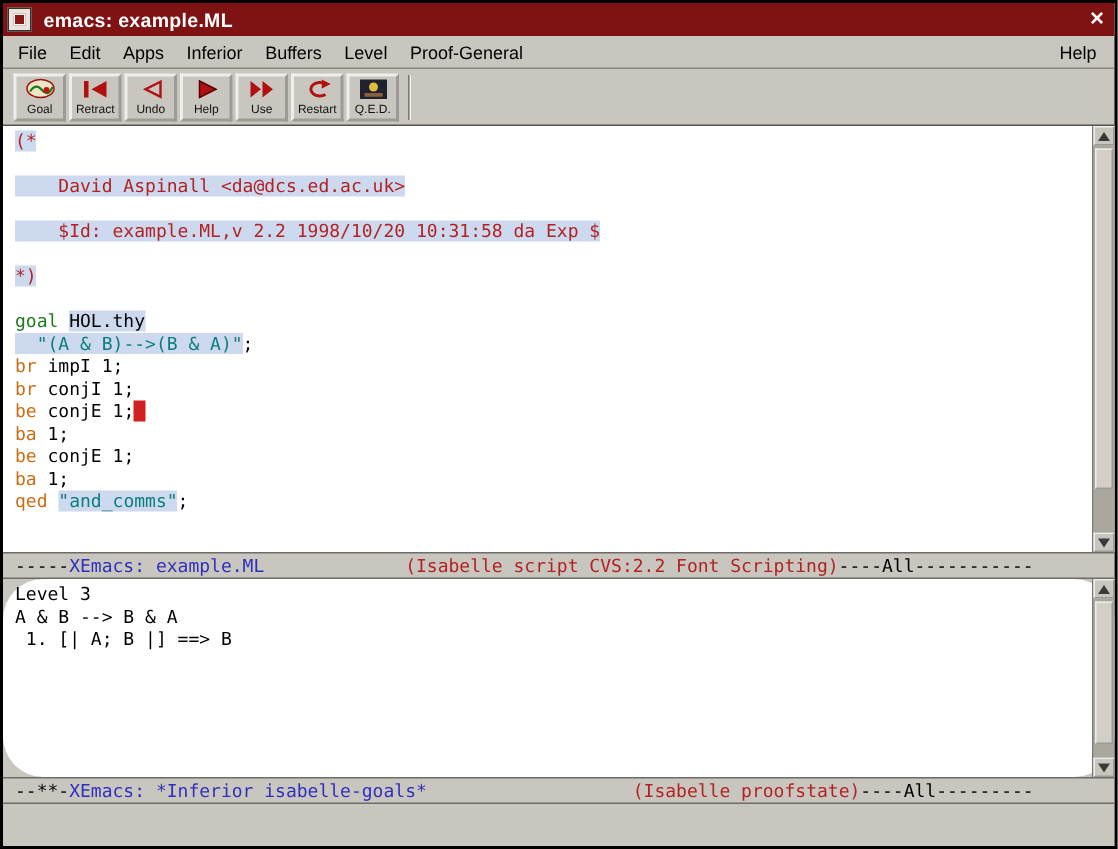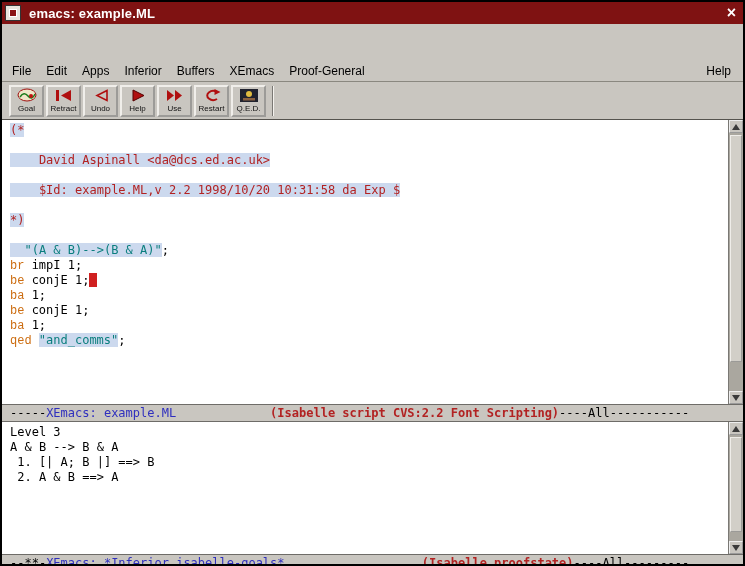--- a/index.html
+++ b/index.html
@@ -17,45 +17,45 @@
   }
   
   .titlebar{height:22px; background:var(--titlebar-bg); display:flex; align-items:center; flex:0 0 22px;}
   .win-menu-btn{width:16px;height:16px;margin-left:3px;background:#e8e4dc;border:1px solid #333;
     display:flex;align-items:center;justify-content:center;}
   .win-menu-btn .dot{width:8px;height:8px;background:#8b1414;border:1px solid #fff;}
   .title-text{color:#fff;font-weight:bold;font-size:13px;margin-left:8px;letter-spacing:.2px;}
   .close-btn{margin-left:auto;margin-right:7px;color:#fff;font-weight:bold;font-size:16px;line-height:16px;cursor:default;}
   
   .menubar{height:22px;flex:0 0 22px;display:flex;align-items:center;padding:0 10px;
-    border-bottom:1px solid #8a8880;font-size:12px;color:#000;margin-top:36px;}
+    border-bottom:1px solid #8a8880;font-size:12px;color:#000;}
   .menu-item{margin-right:15px;}
   .menu-help{margin-left:auto;margin-right:2px;}
   
   .toolbar{height:38px;flex:0 0 38px;display:flex;align-items:center;padding:2px 0 2px 7px;
     border-bottom:1px solid #55534e;}
   .tb-btn{width:35px;height:32px;margin-right:2px;background:var(--chrome-bg);
     border:2px outset #f0eeea;display:flex;flex-direction:column;align-items:center;justify-content:center;}
   .tb-btn svg{display:block;}
   .tb-label{font-size:8px;line-height:9px;color:#111;margin-top:1px;}
   .tb-divider{width:2px;height:30px;margin-left:4px;border-left:1px solid #7a7874;border-right:1px solid #f4f2ee;}
   
   .window{display:flex;background:var(--buffer-bg);}
   .window .text-area{flex:1;padding:3px 0 0 8px;overflow:hidden;
     font-family:"DejaVu Sans Mono", monospace;font-size:12px;}
   .line{height:15px;line-height:15px;white-space:pre;}
   .script-window{flex:0 0 284px;}
-  .goals-window{flex:0 0 132px;}
+  .goals-window{flex:0 0 132px;border-radius:27px;}
   
   .c{color:var(--comment);} .g{color:var(--keyword);} .s{color:var(--string);}
-  .t{color:var(--tactic);font-family:Liberation Mono, monospace;} .p{color:#000;}
+  .t{color:var(--tactic);} .p{color:#000;}
   .h{background:var(--highlight-bg);}
   .cur{background:var(--cursor);color:var(--cursor);}
   .mlb{color:var(--modeline-name);}
-  .mlr{color:var(--modeline-info);font-weight:bold;}
+  .mlr{color:var(--modeline-info);}
   
   .modeline{height:18px;flex:0 0 18px;background:var(--chrome-bg);
     border-top:1px solid #6e6c68;border-bottom:1px solid #6e6c68;
     font-family:"DejaVu Sans Mono", monospace;font-size:12px;line-height:16px;
     white-space:pre;overflow:hidden;padding-left:8px;color:#000;}
   
   .minibuffer{flex:1;background:var(--chrome-bg);}
   
   .scrollbar{width:15px;flex:0 0 15px;background:#b3b0a9;border-left:1px solid #7a7874;
     display:flex;flex-direction:column;}
@@ -79,21 +79,21 @@
   <span class="title-text">emacs: example.ML</span>
   <span class="close-btn">×</span>
 </div>
 
 <div class="menubar">
   <span class="menu-item">File</span>
   <span class="menu-item">Edit</span>
   <span class="menu-item">Apps</span>
   <span class="menu-item">Inferior</span>
   <span class="menu-item">Buffers</span>
-  <span class="menu-item">XEmacs</span>
+  <span class="menu-item">Level</span>
   <span class="menu-item">Proof-General</span>
   <span class="menu-item menu-help">Help</span>
 </div>
 
 <div class="toolbar">
   <div class="tb-btn">
     <svg width="22" height="15" viewBox="0 0 22 15">
       <ellipse cx="11" cy="7" rx="9" ry="6" fill="#efe6c8" stroke="#a01010"></ellipse>
       <path d="M4 9 Q8 3 12 8 T19 6" stroke="#1c7c1c" stroke-width="1.5" fill="none"></path>
       <circle cx="15" cy="8" r="2" fill="#c01010"></circle>
@@ -147,22 +147,24 @@
 <div class="window script-window">
   <div class="text-area">
       <div class="line"><span class="c h">(*</span></div>
       <div class="line">&nbsp;</div>
       <div class="line"><span class="c h">    David Aspinall &lt;da@dcs.ed.ac.uk&gt;</span></div>
       <div class="line">&nbsp;</div>
       <div class="line"><span class="c h">    $Id: example.ML,v 2.2 1998/10/20 10:31:58 da Exp $</span></div>
       <div class="line">&nbsp;</div>
       <div class="line"><span class="c h">*)</span></div>
       <div class="line">&nbsp;</div>
+      <div class="line"><span class="g">goal </span><span class="p h">HOL.thy</span></div>
       <div class="line"><span class="p h">  </span><span class="s h">"(A &amp; B)--&gt;(B &amp; A)"</span><span class="p">;</span></div>
       <div class="line"><span class="t">br</span><span class="p"> impI 1;</span></div>
+      <div class="line"><span class="t">br</span><span class="p"> conjI 1;</span></div>
       <div class="line"><span class="t">be</span><span class="p"> conjE 1;</span><span class="cur"> </span></div>
       <div class="line"><span class="t">ba</span><span class="p"> 1;</span></div>
       <div class="line"><span class="t">be</span><span class="p"> conjE 1;</span></div>
       <div class="line"><span class="t">ba</span><span class="p"> 1;</span></div>
       <div class="line"><span class="t">qed </span><span class="s h">"and_comms"</span><span class="p">;</span></div>
     </div>
   <div class="scrollbar">
     <div class="sb-btn">
       <span class="arr arr-up"></span>
     </div>
@@ -175,21 +177,20 @@
   </div>
 </div>
 
 <div class="modeline"><span class="p">-----</span><span class="mlb">XEmacs: example.ML</span><span class="p">             </span><span class="mlr">(Isabelle script CVS:2.2 Font Scripting)</span><span class="p">----All-----------</span></div>
 
 <div class="window goals-window">
   <div class="text-area">
       <div class="line"><span class="p">Level 3</span></div>
       <div class="line"><span class="p">A &amp; B --&gt; B &amp; A</span></div>
       <div class="line"><span class="p"> 1. [| A; B |] ==&gt; B</span></div>
-      <div class="line"><span class="p"> 2. A &amp; B ==&gt; A</span></div>
     </div>
   <div class="scrollbar">
     <div class="sb-btn">
       <span class="arr arr-up"></span>
     </div>
     <div class="sb-trough">
       <div class="sb-thumb thumb-goals"></div>
     </div>
     <div class="sb-btn">
       <span class="arr arr-down"></span>

